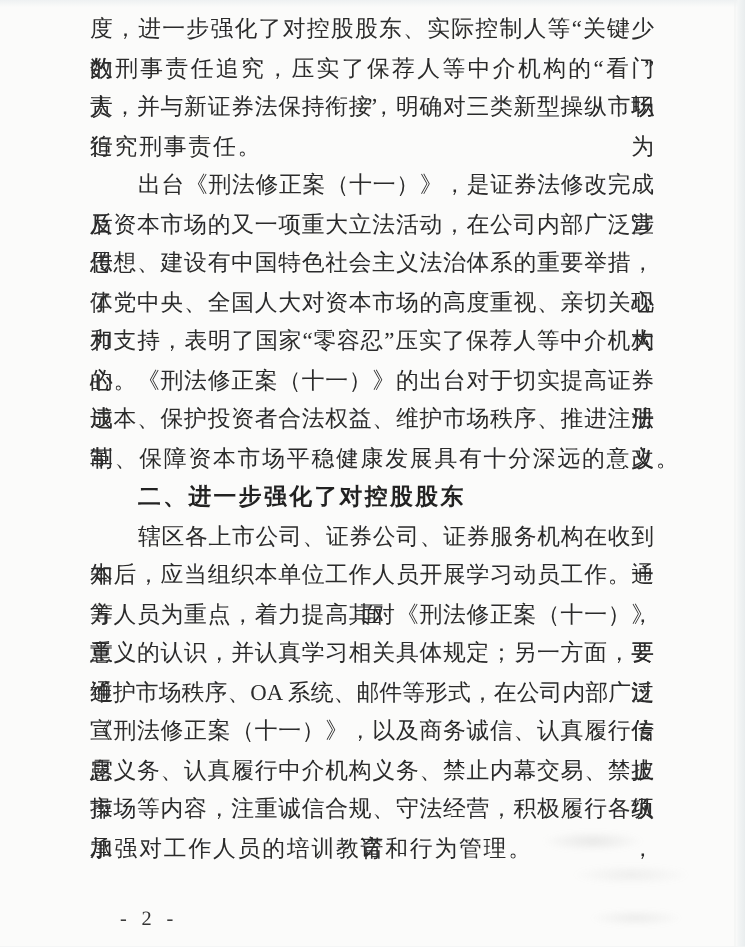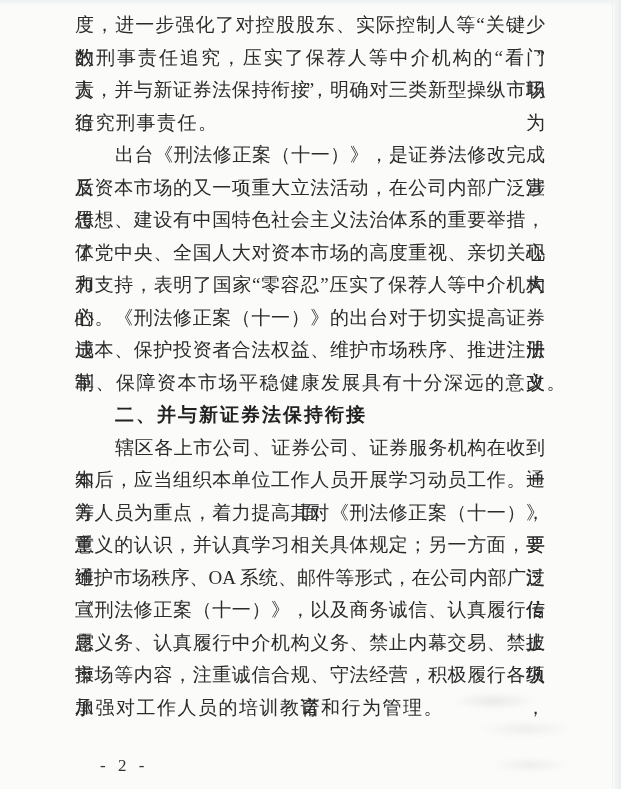--- a/index.html
+++ b/index.html
@@ -100,21 +100,21 @@
     <div class="line justify">责，并与新证券法保持衔接，明确对三类新型操纵市场行为</div>
     <div class="line">追究刑事责任。</div>
     <div class="line justify indent">出台《刑法修正案（十一）》，是证券法修改完成后涉</div>
     <div class="line justify">及资本市场的又一项重大立法活动，在公司内部广泛宣传</div>
     <div class="line justify">思想、建设有中国特色社会主义法治体系的重要举措，体现</div>
     <div class="line justify">了党中央、全国人大对资本市场的高度重视、亲切关心和大</div>
     <div class="line justify">力支持，表明了国家“零容忍”压实了保荐人等中介机构的</div>
     <div class="line justify">心。《刑法修正案（十一）》的出台对于切实提高证券违法</div>
     <div class="line justify">成本、保护投资者合法权益、维护市场秩序、推进注册制改</div>
     <div class="line">革、保障资本市场平稳健康发展具有十分深远的意义。</div>
-    <div class="line heading indent">二、并与新证券法保持衔接</div>
+    <div class="line heading indent">二、进一步强化了对控股股东</div>
     <div class="line justify indent">辖区各上市公司、证券公司、证券服务机构在收到本通</div>
     <div class="line justify">知后，应当组织本单位工作人员开展学习动员工作。一方面，</div>
     <div class="line justify">等人员为重点，着力提高其对《刑法修正案（十一）》重要</div>
     <div class="line justify">意义的认识，并认真学习相关具体规定；另一方面，要通过</div>
     <div class="line justify">维护市场秩序、OA 系统、邮件等形式，在公司内部广泛宣传</div>
     <div class="line justify">《刑法修正案（十一）》，以及商务诚信、认真履行信息披</div>
     <div class="line justify">露义务、认真履行中介机构义务、禁止内幕交易、禁止操纵</div>
     <div class="line justify">市场等内容，注重诚信合规、守法经营，积极履行各项承诺，</div>
     <div class="line">加强对工作人员的培训教育和行为管理。</div>
   </div>

